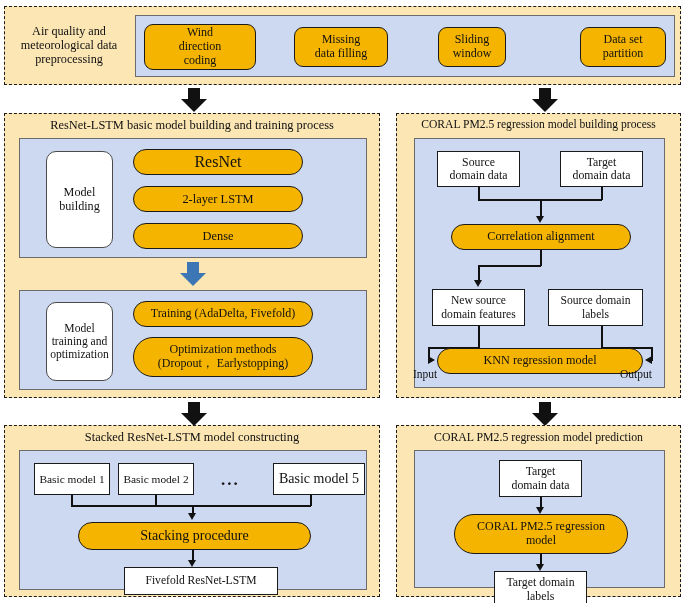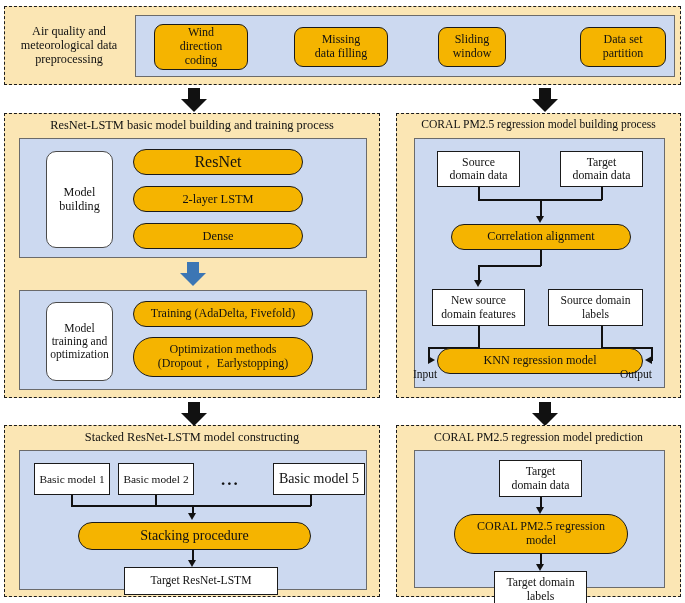--- a/index.html
+++ b/index.html
@@ -158,21 +158,21 @@
   <div class="section" style="left:4px; top:6px; width:677px; height:79px;padding-left:32px;">
     <div class="node plain" style="left:2px; top:4px; width:124px; height:70px; font-size:12.2px;">
       <span>
         <span>Air quality and</span>
         <span>meteorological data</span>
         <span>preprocessing</span>
       </span>
     </div>
 
     <div class="panel" style="left:130px; top:8px; width:540px; height:62px;">
-      <div class="node rrect" style="left:8px; top:8px; width:94px; height:46px; font-size:12px;margin-left:10px;">
+      <div class="node rrect" style="left:8px; top:8px; width:112px; height:46px; font-size:12px;">
         <span>
           <span>Wind</span>
           <span>direction</span>
           <span>coding</span>
         </span>
       </div>
       <div class="node rrect" style="left:158px; top:11px; width:94px; height:40px; font-size:12px;">
         <span>
           <span>Missing</span>
           <span>data filling</span>
@@ -346,21 +346,21 @@
       <div class="arrowhead-down" style="left:168px; top:62px;"></div>
 
       <div class="node pill" style="left:58px; top:71px; width:233px; height:28px; font-size:14px;">
         <span>Stacking procedure</span>
       </div>
 
       <div class="ln-v" style="left:172px; top:99px; height:12px;"></div>
       <div class="arrowhead-down" style="left:168px; top:109px;"></div>
 
       <div class="node wbox" style="left:104px; top:116px; width:154px; height:28px; font-size:11.6px;">
-        <span>Target ResNet-LSTM</span>
+        <span>Fivefold ResNet-LSTM</span>
       </div>
     </div>
   </div>
 
   <div class="section" style="left:396px; top:425px; width:285px; height:172px;">
     <div class="section-title" style="top:5px; font-size:11.8px;">CORAL PM2.5 regression model prediction</div>
 
     <div class="panel" style="left:17px; top:24px; width:251px; height:138px;">
 
       <div class="node wbox" style="left:84px; top:9px; width:83px; height:37px; font-size:11.8px;">

